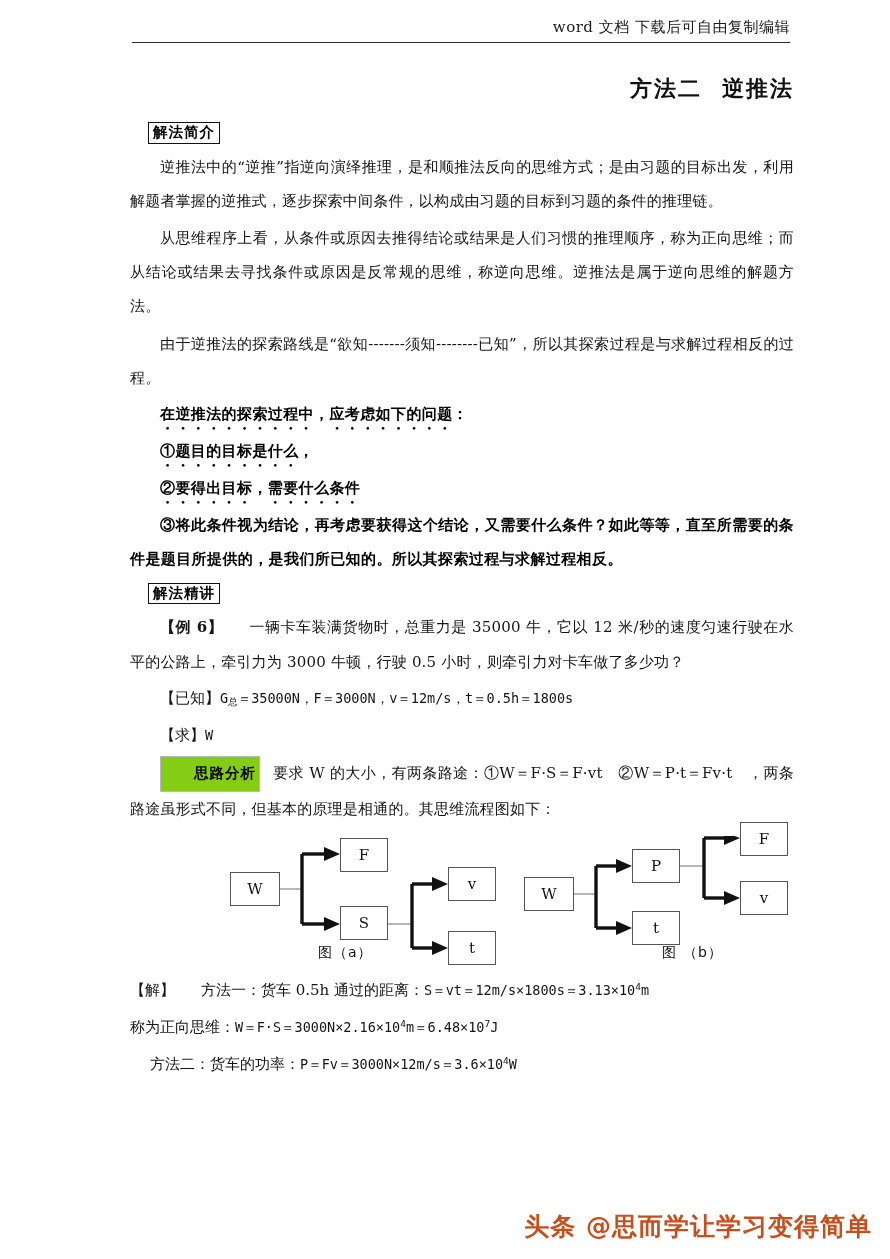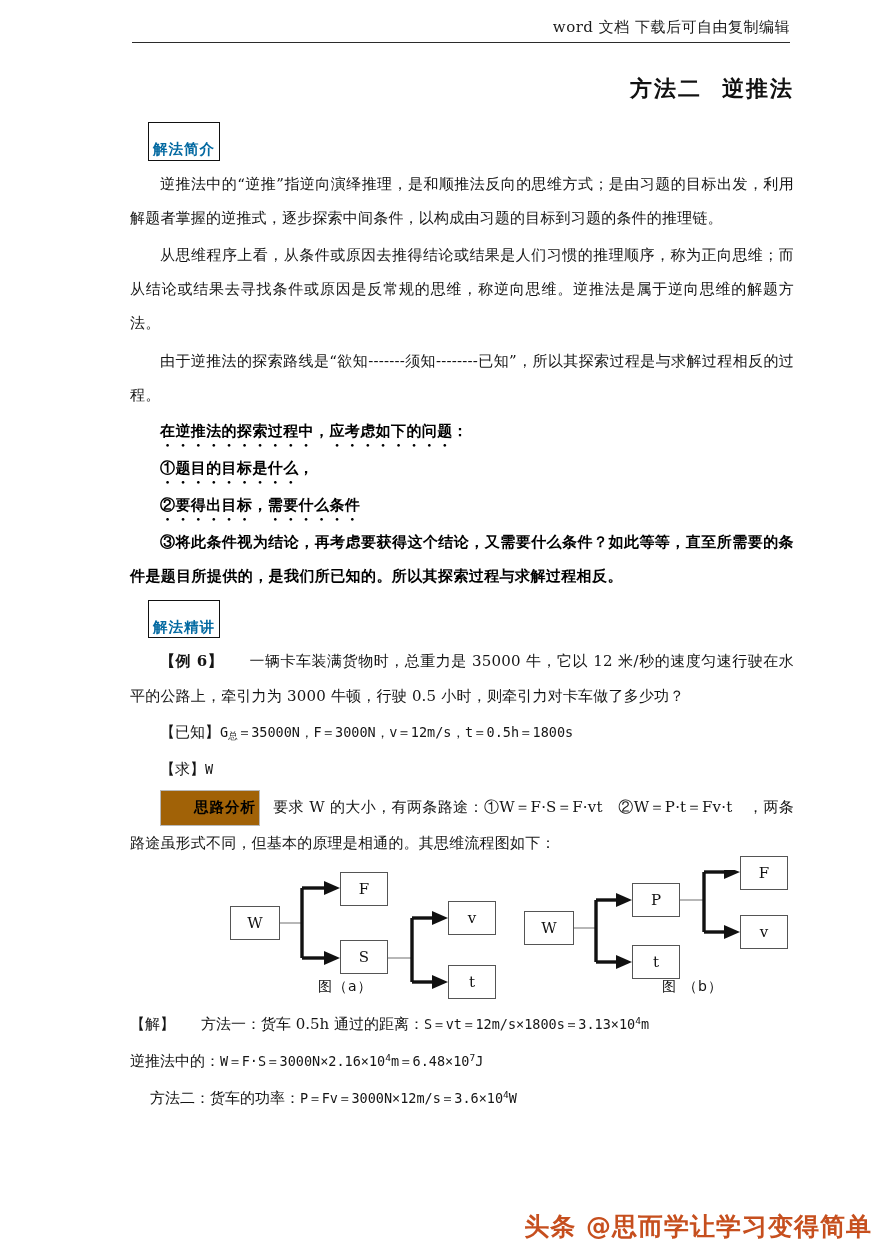--- a/index.html
+++ b/index.html
@@ -61,33 +61,33 @@
     margin: 14px 0 18px 0;
     font-family: "DejaVu Sans", "Liberation Sans", sans-serif;
     color: #111;
   }
   .doc-title .gap { display:inline-block; width: 20px; }
 
   
   .label-box {
     display: inline-block;
     border: 1.4px solid #111;
-    padding: 18px 4px 2px 4px;
+    padding: 1px 4px 2px 4px;
     font-weight: bold;
     font-size: 14.5px;
     letter-spacing: 1px;
     font-family: "DejaVu Sans", "Liberation Sans", sans-serif;
     line-height: 1.15;
-    color: #0369a1;
+    color: #000000;
   }
   .label-row { margin: 6px 0 6px 18px; }
 
   .shade-box {
     display: inline-block;
-    background: #a16207;
+    background: #84cc16;
     border: 1px solid #b9b9b9;
     padding: 0px 3px 1px 3px;
     font-weight: bold;
     font-size: 14.5px;
     letter-spacing: 1px;
     font-family: "DejaVu Sans", "Liberation Sans", sans-serif;
     color: #000;
   }
 
   p.body {
@@ -266,21 +266,21 @@
         <div class="node" style="left:120px; top:75px; width:48px; height:34px; line-height:33px;"><span>t</span></div>
         <div class="node" style="left:228px; top:-14px; width:48px; height:34px; line-height:33px;"><span>F</span></div>
         <div class="node" style="left:228px; top:45px; width:48px; height:34px; line-height:33px;"><span>v</span></div>
         <div class="cap" style="left:150px; top:108px;"><span>图</span><span style="display:inline-block;width:6px"></span><span>（b）</span></div>
       </div>
 
     </div>
 
     <p class="hang" style="margin-top:10px"><span>【解】</span><span class="pad-l"></span><span>方法一：</span><span>货车 0.5h 通过的距离：</span><span class="mono">S＝vt＝12m/s×1800s＝3.13×10</span><span class="mono sup">4</span><span class="mono">m</span></p>
 
-    <p class="hang pad-solution"><span>逆推法中的：</span><span class="mono">W＝F·S＝3000N×2.16×10</span><span class="mono sup">4</span><span class="mono">m＝6.48×10</span><span class="mono sup">7</span><span class="mono">J</span></p>
+    <p class="hang pad-solution"><span>称为正向思维：</span><span class="mono">W＝F·S＝3000N×2.16×10</span><span class="mono sup">4</span><span class="mono">m＝6.48×10</span><span class="mono sup">7</span><span class="mono">J</span></p>
 
     <p class="hang" style="margin-left:20px"><span>方法二：</span><span>货车的功率：</span><span class="mono">P＝Fv＝3000N×12m/s＝3.6×10</span><span class="mono sup">4</span><span class="mono">W</span></p>
 
   </div>
 
   <div class="watermark">头条 @思而学让学习变得简单</div>
 
 </div>
 
 </body></html>

